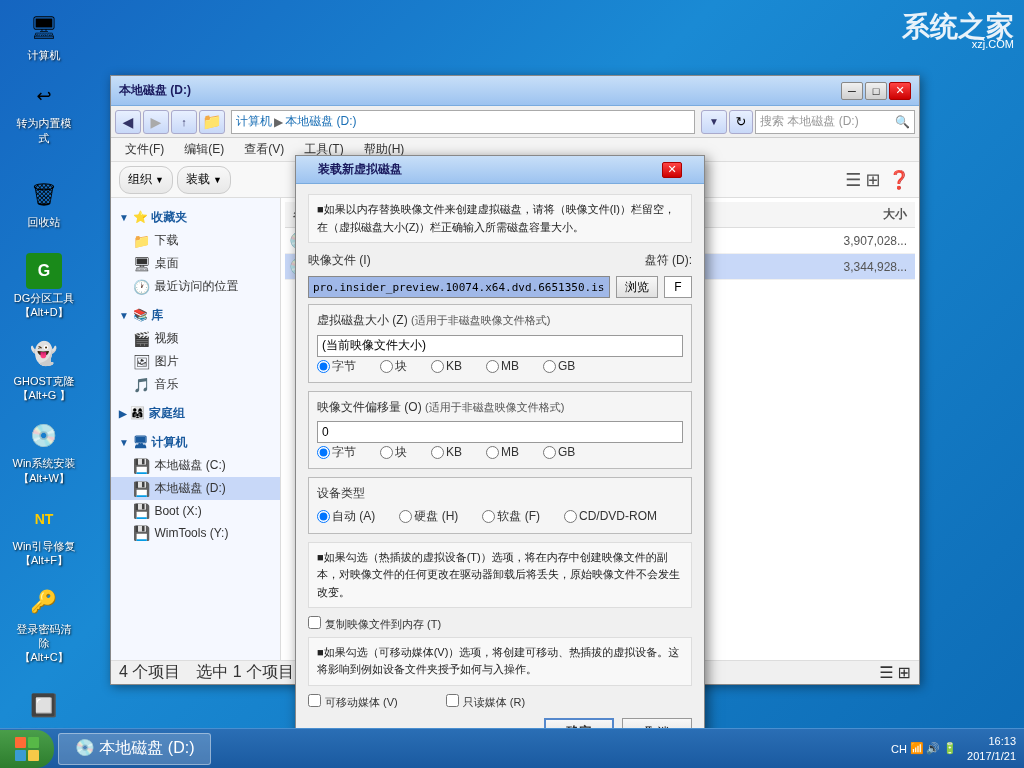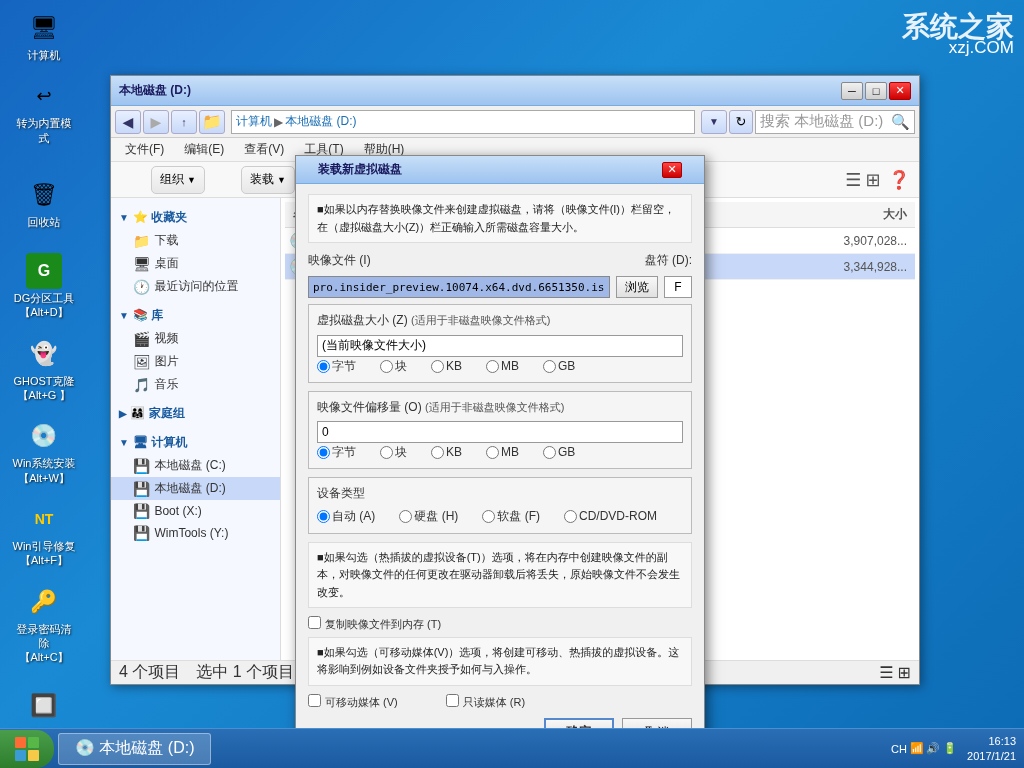--- a/index.html
+++ b/index.html
@@ -30,21 +30,21 @@
       font-size: 28px;
       font-weight: bold;
       font-family: Arial, sans-serif;
       opacity: 0.9;
     }
     .watermark-sub {
       position: absolute;
       top: 38px;
       right: 10px;
       color: white;
-      font-size: 17px;
+      font-size: 11px;
       font-family: Arial, sans-serif;
     }
     .desktop-icon {
       display: flex;
       flex-direction: column;
       align-items: center;
       width: 64px;
       cursor: pointer;
       margin-bottom: 4px;
     }
@@ -250,21 +250,21 @@
       font-size: 13px;
     }
     .search-box {
       width: 160px;
       height: 24px;
       border: 1px solid #aaa;
       background: white;
       display: flex;
       align-items: center;
       padding: 0 4px;
-      font-size: 15px;
+      font-size: 12px;
       color: #999;
     }
 
     .window-menubar {
       height: 24px;
       background: #f5f5f5;
       border-bottom: 1px solid #ddd;
       display: flex;
       align-items: center;
       padding: 0 8px;
@@ -284,27 +284,26 @@
       display: flex;
       align-items: center;
       padding: 0 8px;
       gap: 4px;
     }
     .action-btn {
       height: 28px;
       padding: 0 8px;
       background: linear-gradient(to bottom, #f8f8f8, #e8e8e8);
       border: 1px solid #ccc;
-      border-radius: 5px;
+      border-radius: 11px;
       cursor: pointer;
       display: flex;
       align-items: center;
       gap: 3px;
       font-size: 12px;
-      margin-left: 32px;
     }
     .action-btn .arr { font-size: 9px; }
 
     .window-body {
       display: flex;
       flex: 1;
       overflow: hidden;
     }
 
     

